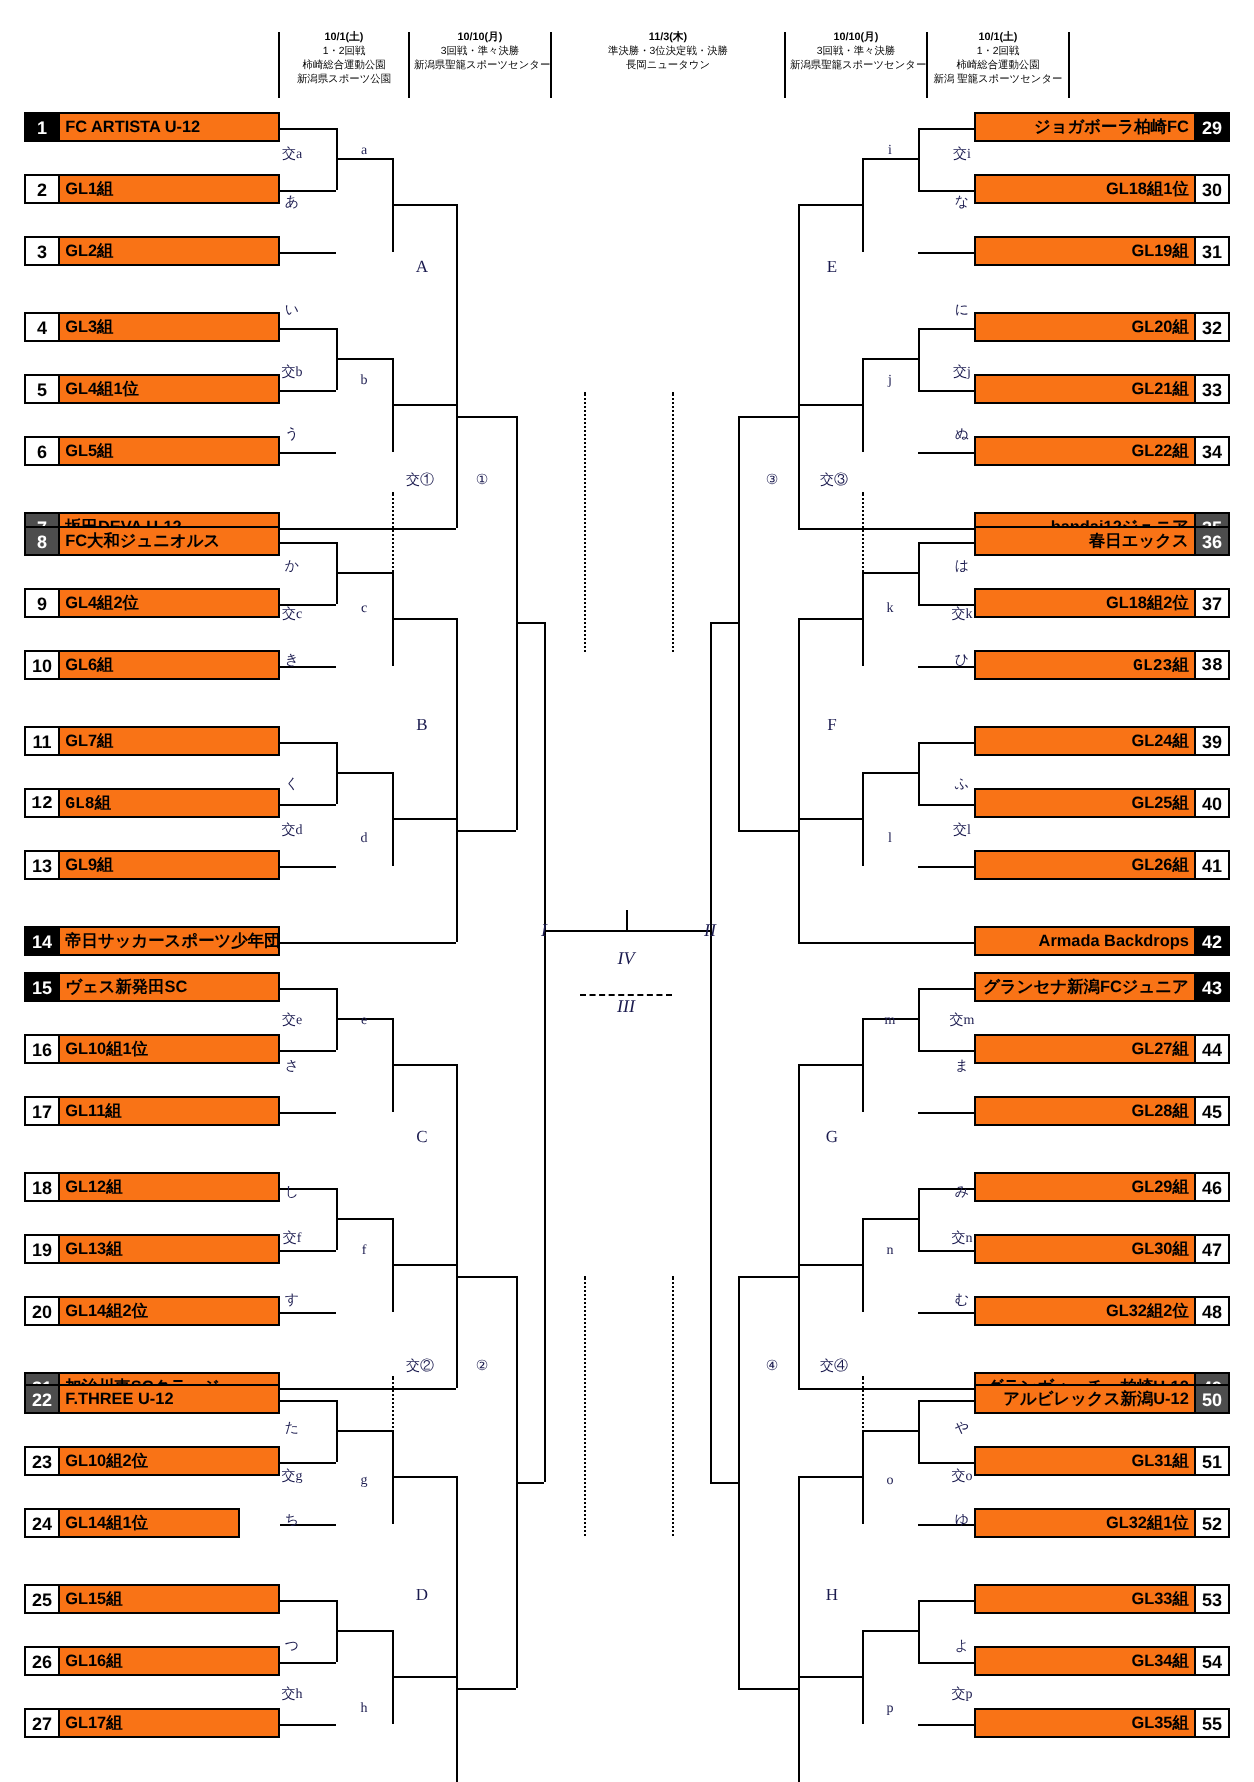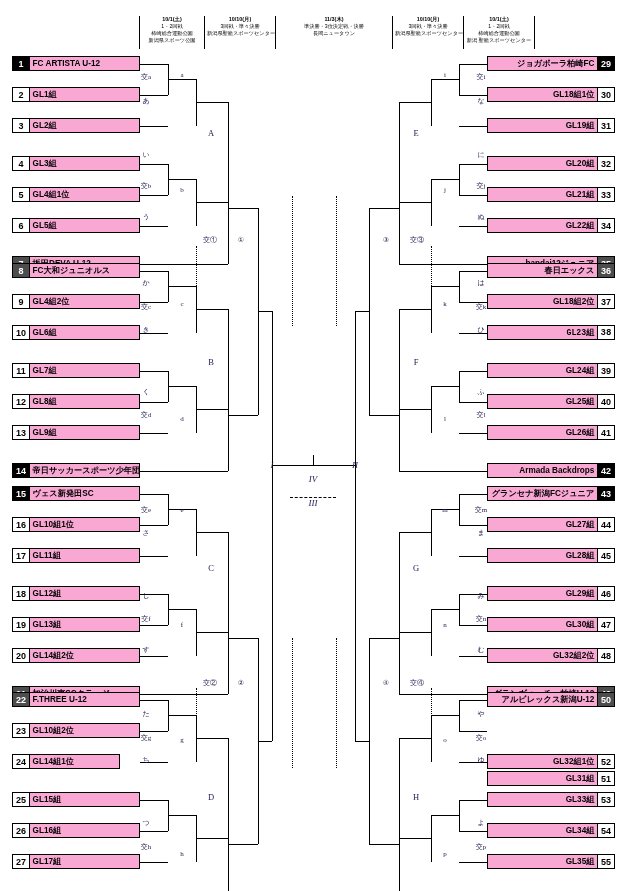--- a/index.html
+++ b/index.html
@@ -69,21 +69,21 @@
     flex: 1 1 auto;
     border: 1.4px solid #000;
     border-left-width: 1.4px;
     margin-left: -1.4px;
     font-size: 8.2px;
     font-weight: bold;
     display: flex; align-items: center;
     padding: 0 3px;
     white-space: nowrap;
     overflow: hidden;
-    background: #f9a8d4;
+    background: #f97316;
   }
   
   .team.left .namebox { justify-content: flex-start; }
   
   .team.right { flex-direction: row; }
   .team.right .namebox { justify-content: flex-end; margin-left: 0; margin-right: -1.4px; }
   .team.right .seedbox { order: 2; }
 
   
   .h { position: absolute; height: 0; border-top: 1.2px solid #000; }
@@ -178,21 +178,21 @@
         <div class="namebox">GL4組2位</div>
       </div>
       <div class="team left" style="top: 325px; left: 12px; width: 128px;">
         <div class="seedbox">10</div>
         <div class="namebox">GL6組</div>
       </div>
       <div class="team left" style="top: 363px; left: 12px; width: 128px;">
         <div class="seedbox">11</div>
         <div class="namebox">GL7組</div>
       </div>
-      <div class="team left" style="top: 394px; left: 12px; width: 128px;">
+      <div class="team left" style="top: 394px; left: 12px; width: 128px; font-family: Liberation Mono, monospace;">
         <div class="seedbox">12</div>
         <div class="namebox">GL8組</div>
       </div>
       <div class="team left" style="top: 425px; left: 12px; width: 128px;">
         <div class="seedbox">13</div>
         <div class="namebox">GL9組</div>
       </div>
       <div class="team left seeded" style="top: 463px; left: 12px; width: 128px;">
         <div class="seedbox">14</div>
         <div class="namebox">帝日サッカースポーツ少年団</div>
@@ -333,21 +333,21 @@
         <div class="seedbox">48</div>
       </div>
       <div class="team right seeded-grey" style="top: 686px; left: 487px; width: 128px;">
         <div class="namebox">グランヴォーチェ柏崎U-12</div>
         <div class="seedbox">49</div>
       </div>
       <div class="team right seeded-grey" style="top: 692px; left: 487px; width: 128px;">
         <div class="namebox">アルビレックス新潟U-12</div>
         <div class="seedbox">50</div>
       </div>
-      <div class="team right" style="top: 723px; left: 487px; width: 128px; margin-top: 48px;">
+      <div class="team right" style="top: 723px; left: 487px; width: 128px;">
         <div class="namebox">GL31組</div>
         <div class="seedbox">51</div>
       </div>
       <div class="team right" style="top: 754px; left: 487px; width: 128px;">
         <div class="namebox">GL32組1位</div>
         <div class="seedbox">52</div>
       </div>
       <div class="team right" style="top: 792px; left: 487px; width: 128px;">
         <div class="namebox">GL33組</div>
         <div class="seedbox">53</div>

